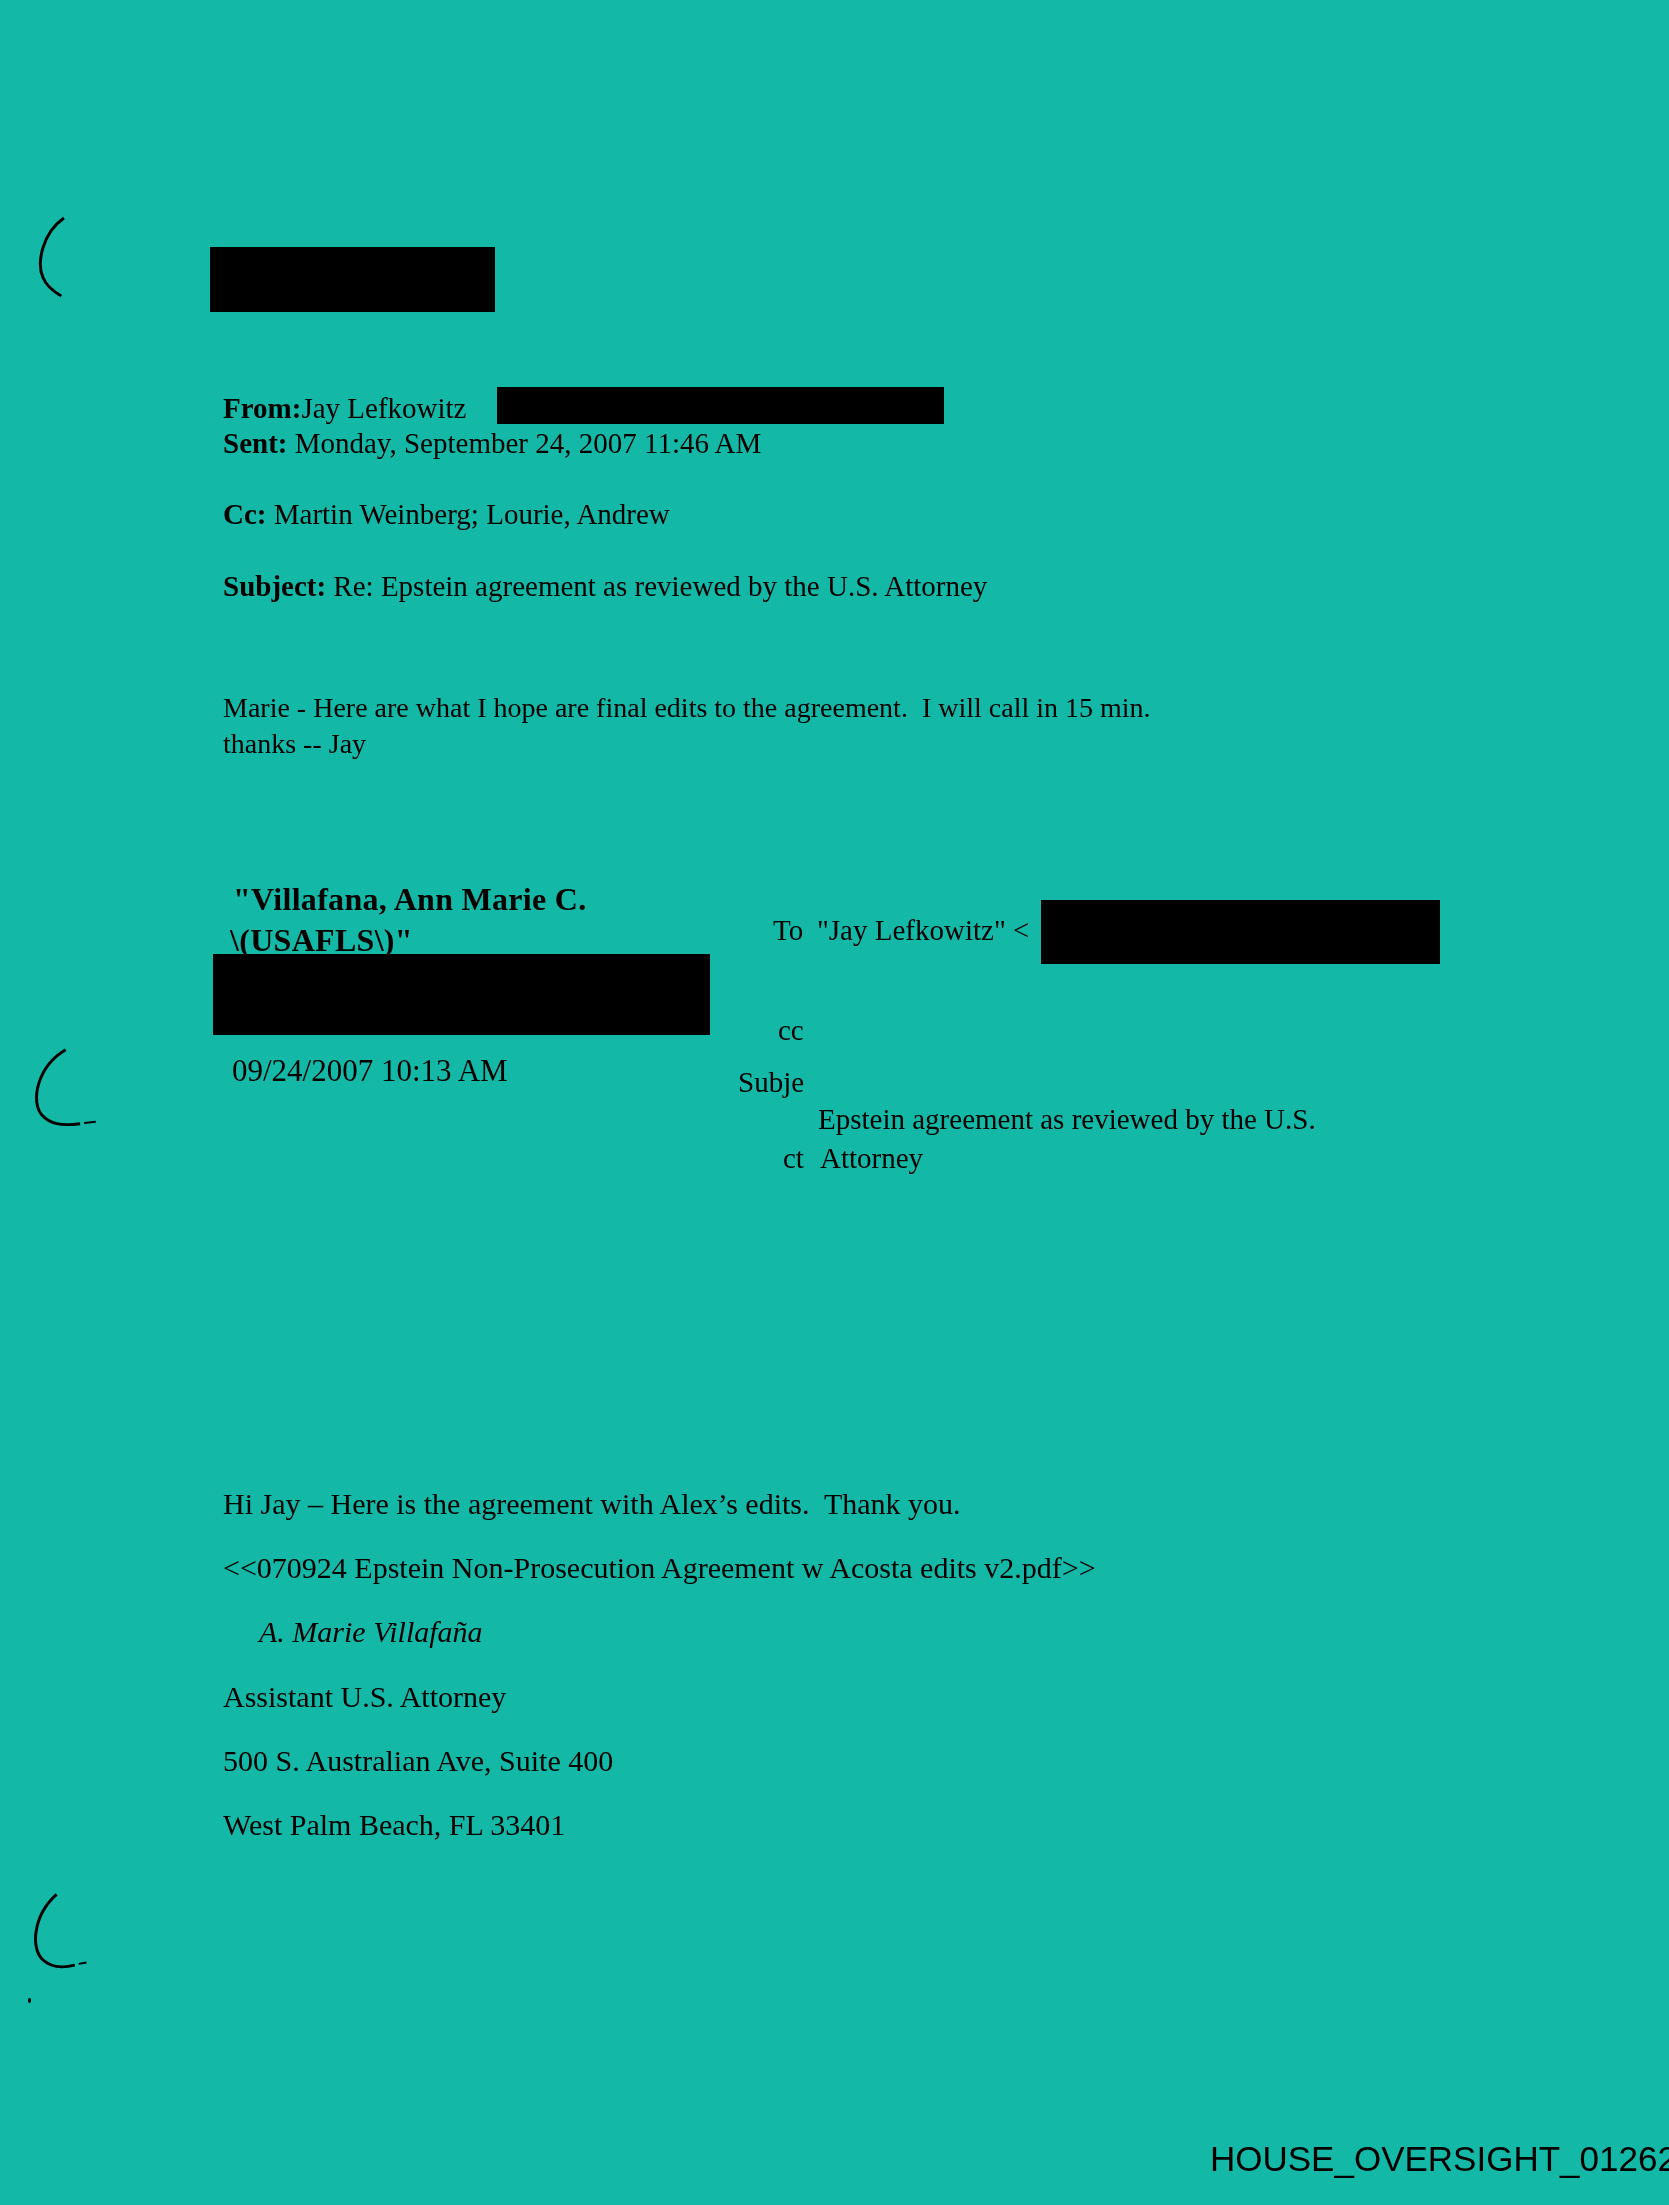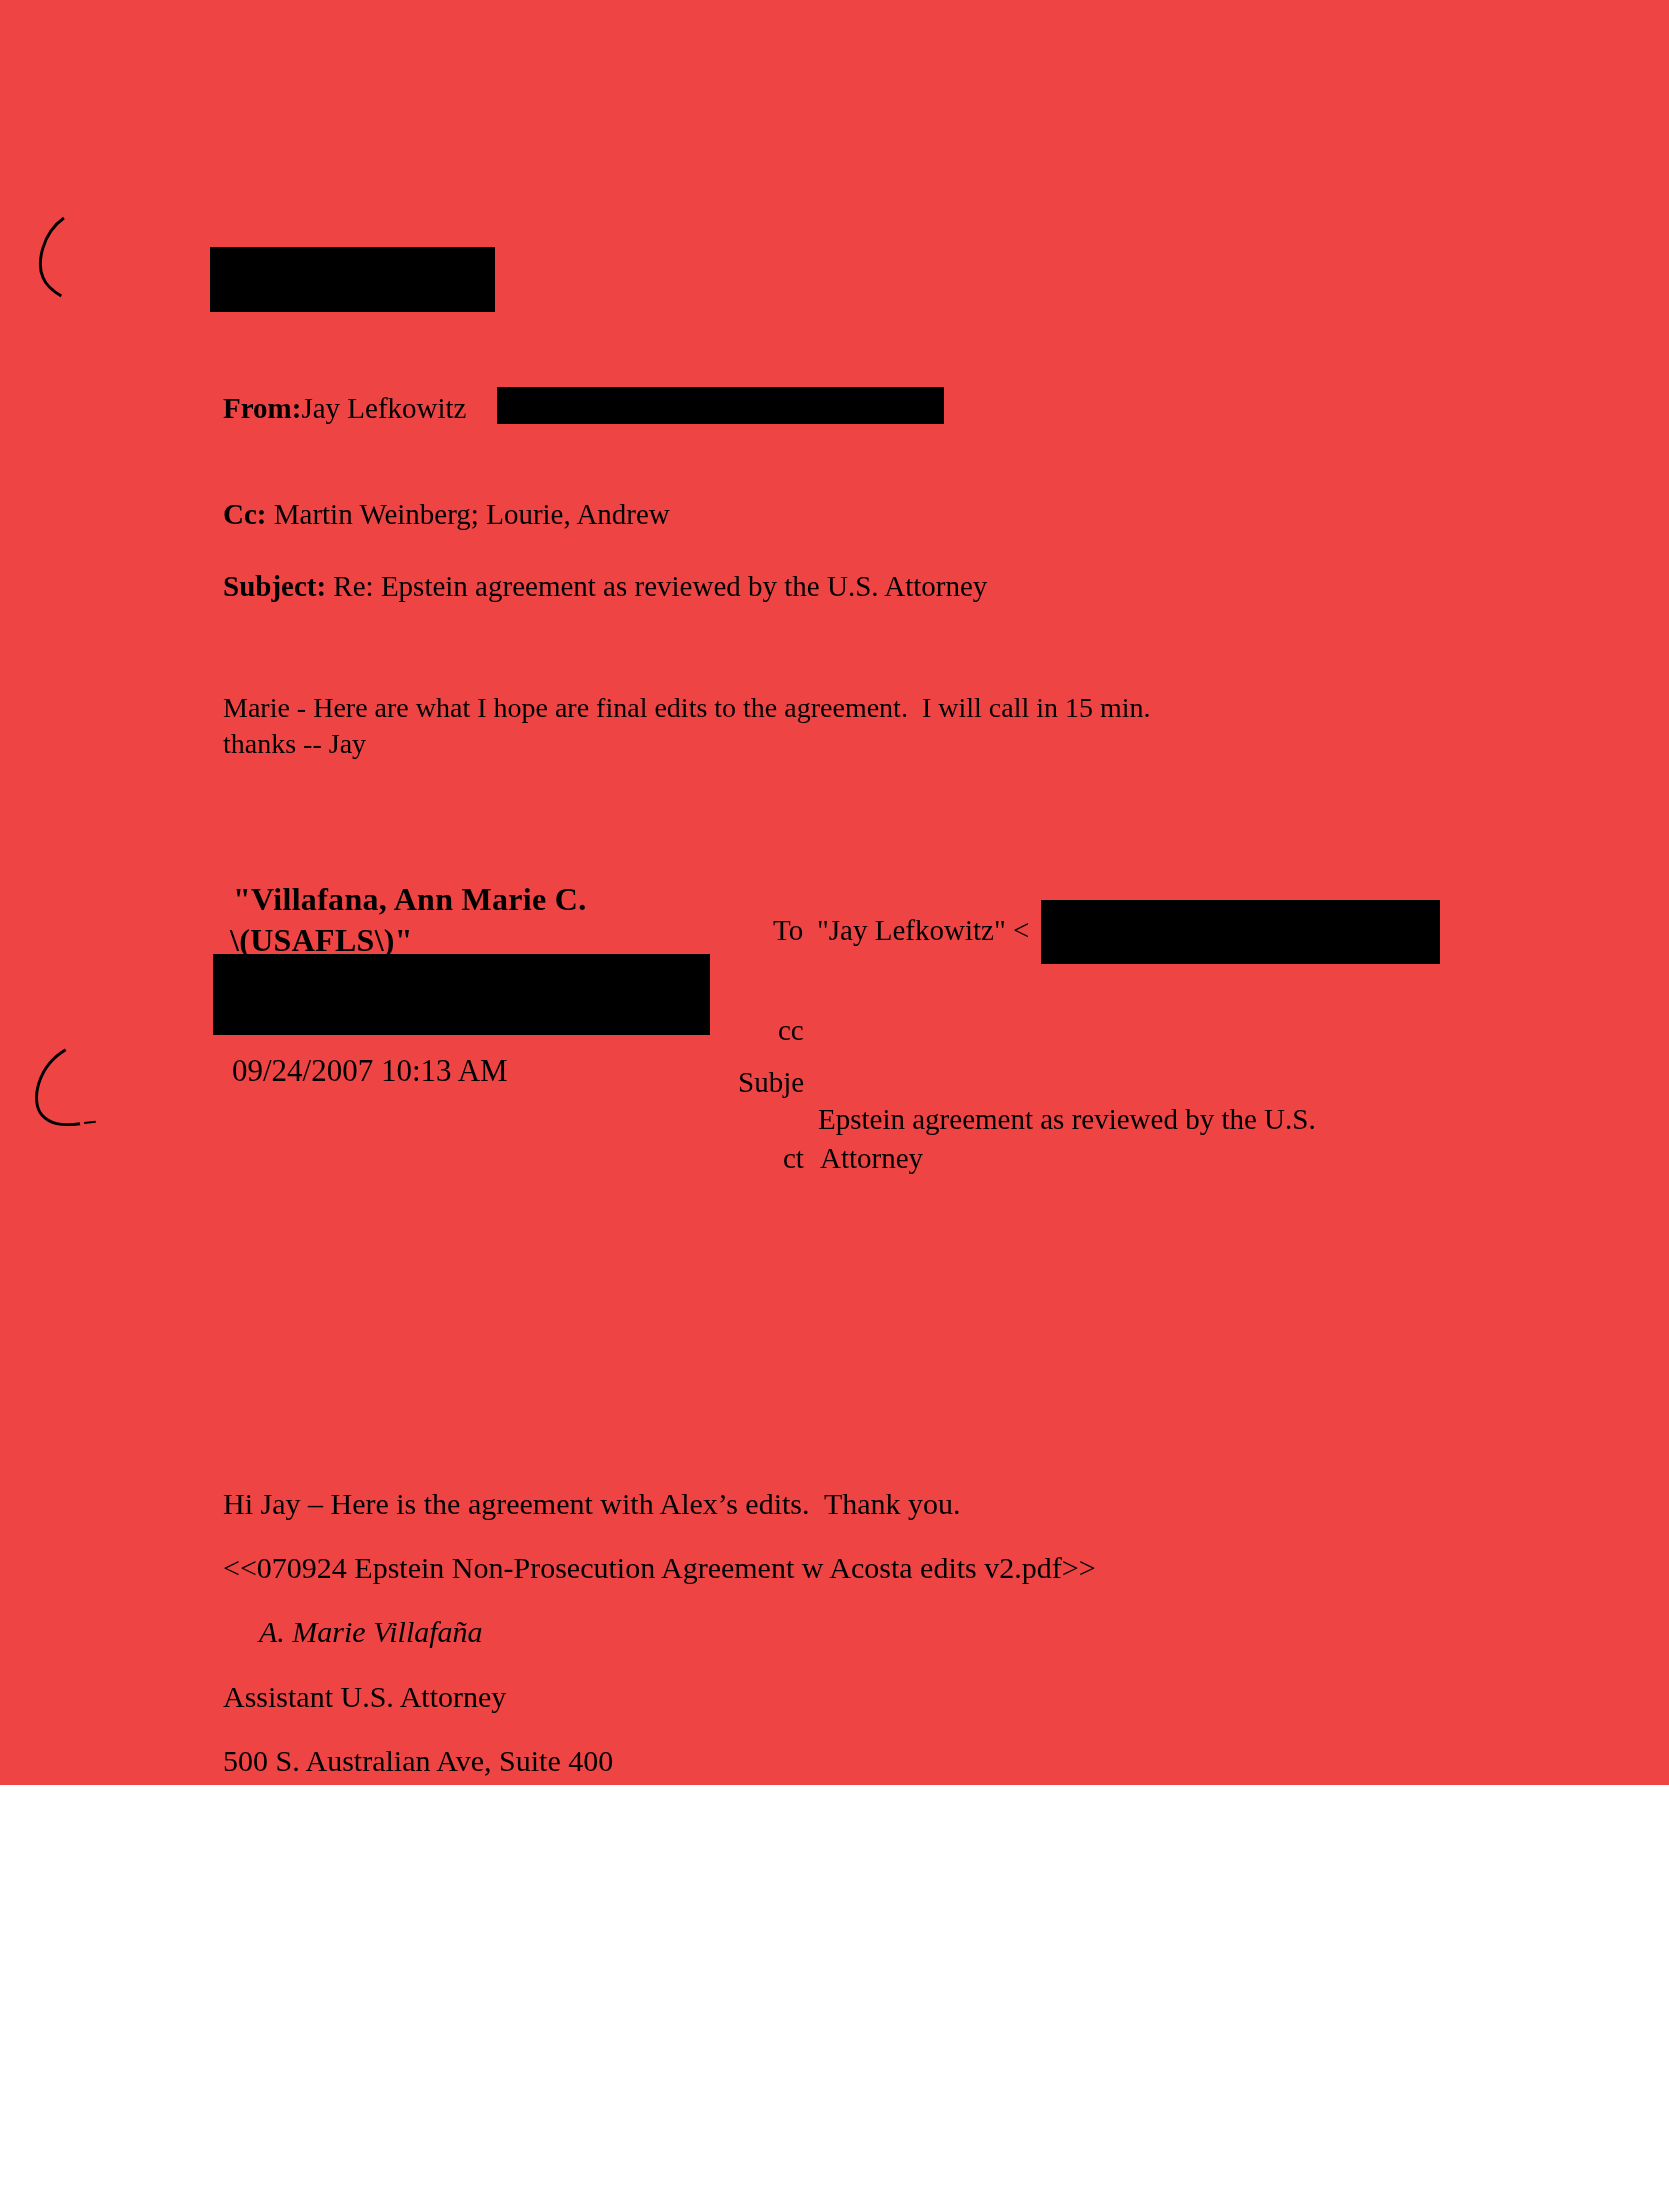--- a/index.html
+++ b/index.html
@@ -4,22 +4,22 @@
 <style>
   html, body { margin: 0; padding: 0; }
   body {
     width: 1669px; height: 2205px;
     background: #ffffff;
     font-family: "Liberation Serif", "DejaVu Serif", serif;
     color: #000000;
   }
   .page {
     position: relative;
-    width: 1669px; height: 1785px;
-    background: #ef4444;
+    width: 1669px; height: 2205px;
+    background: #14b8a6;
     overflow: hidden;
   }
   .redaction { position: absolute; background: #000000; }
   .serif-line {
     position: absolute;
     font-size: 29px;
     line-height: 1.1;
     white-space: pre;
     color: #000000;
   }
@@ -68,20 +68,21 @@
     <path d="M44 6 C8 38 4 88 22 106 C34 118 52 120 72 115" stroke="#000000" stroke-width="4.5" fill="none"></path>
     <path d="M78 113 L90 111" stroke="#000000" stroke-width="3" fill="none"></path>
   </svg>
   <div class="scan-dot" style="left:27.5px; top:1998px;"></div>
 
   <div class="redaction" style="left:210px; top:247px; width:285px; height:65px;"></div>
 
   <div class="serif-line" style="left:223px; top:393px;"><span class="hdr-label">From:</span><span>Jay Lefkowitz</span></div>
   <div class="redaction" style="left:497px; top:387px; width:447px; height:37px;"></div>
 
+  <div class="serif-line" style="left:223px; top:428px;"><span class="hdr-label">Sent:</span><span> Monday, September 24, 2007 11:46 AM</span></div>
 
 
   <div class="serif-line" style="left:223px; top:499px;"><span class="hdr-label">Cc:</span><span> Martin Weinberg; Lourie, Andrew</span></div>
 
   <div class="serif-line" style="left:223px; top:535px;margin-top:36px;"><span class="hdr-label">Subject:</span><span> Re: Epstein agreement as reviewed by the U.S. Attorney</span></div>
 
   <div class="serif-line body-line" style="left:223px; top:693px;">Marie - Here are what I hope are final edits to the agreement.  I will call in 15 min.</div>
   <div class="serif-line body-line" style="left:223px; top:729px;">thanks -- Jay</div>
 
   <div class="serif-line quoted-sender" style="left:233px; top:882px;">"Villafana, Ann Marie C.</div>

